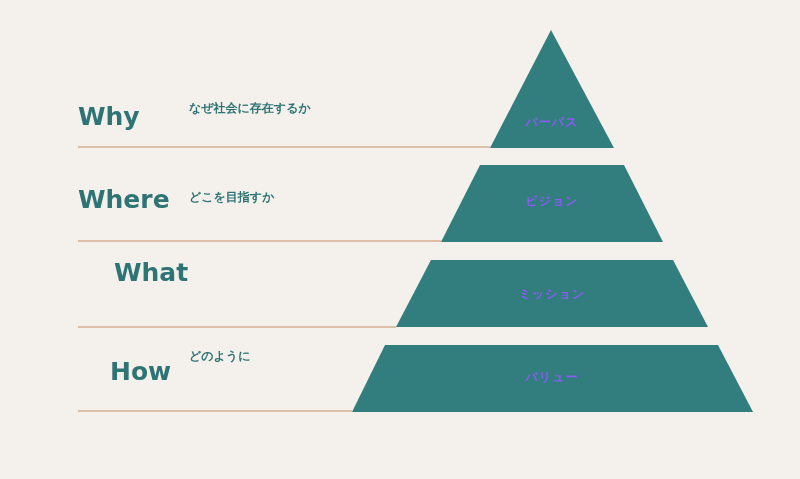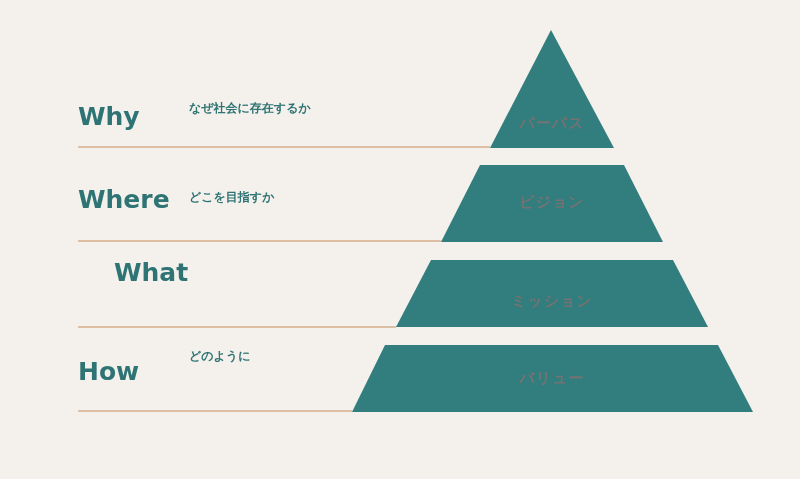--- a/index.html
+++ b/index.html
@@ -26,24 +26,24 @@
     font-weight: bold;
     font-size: 12px;
     line-height: 24px;
   }
   .divider {
     position: absolute; left: 78px; height: 2px;
     background: #dcbfa4;
   }
   .tier-label {
     position: absolute;
-    color: #737373;
+    color: #8b5cf6;
     font-family: "DejaVu Sans", sans-serif;
     font-weight: bold;
-    font-size: 15px;
+    font-size: 12px;
     text-align: center;
     transform: translateX(-50%);
     white-space: nowrap;
     letter-spacing: 1px;
   }
 </style>
 </head>
 <body>
 
 <div id="canvas">
@@ -60,20 +60,20 @@
   <div class="divider" style="top:146px; width:412px;"></div>
   <div class="tier-label" style="left:552px; top:114px;">パーパス</div>
 
   <div class="row-label" style="top:187px;">Where</div>
   <div class="row-desc" style="top:185px;">どこを目指すか</div>
   <div class="divider" style="top:240px; width:363px;"></div>
   <div class="tier-label" style="left:552px; top:193px;">ビジョン</div>
 
   <div class="row-label" style="top:260px;margin-left:36px;">What</div>
   <div class="divider" style="top:326px; width:318px;"></div>
-  <div class="tier-label" style="left:552px; top:292px;">ミッション</div>
+  <div class="tier-label" style="left:552px; top:286px;">ミッション</div>
 
-  <div class="row-label" style="top:359px;">How</div>
+  <div class="row-label" style="top:359px;margin-left:32px;">How</div>
   <div class="row-desc" style="top:344px;">どのように</div>
   <div class="divider" style="top:410px; width:274px;"></div>
   <div class="tier-label" style="left:552px; top:369px;">バリュー</div>
 
 </div>
 
 </body></html>

